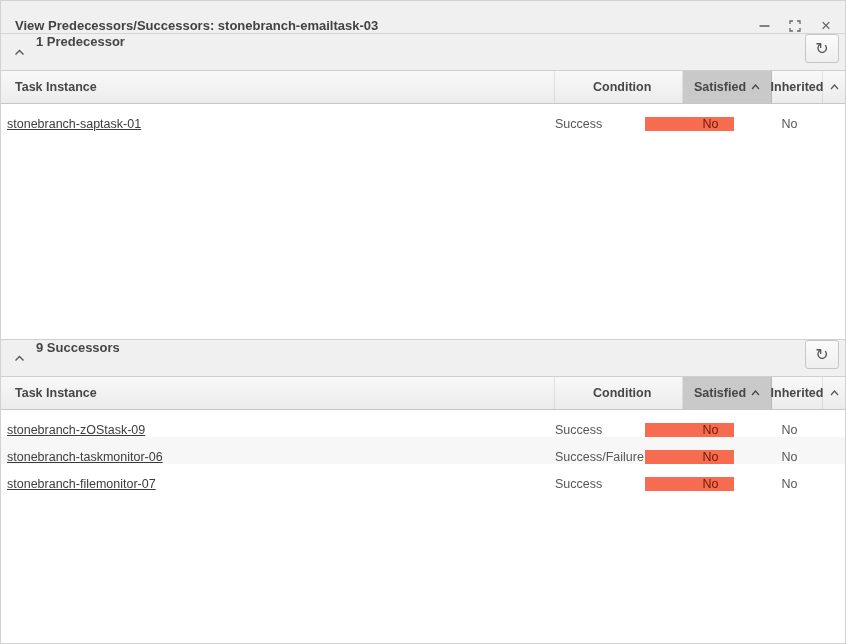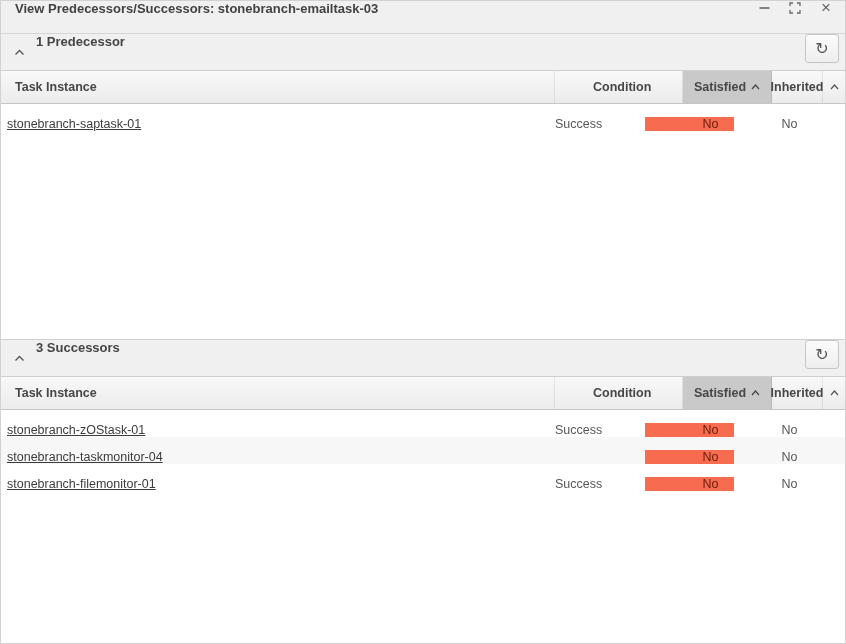--- a/index.html
+++ b/index.html
@@ -12,21 +12,21 @@
     background:#fff;
     display:flex; flex-direction:column;
     overflow:hidden;
   }
 
   
   .titlebar {
     height:33px; flex:0 0 33px;
     background:#f0f0f0;
     border-bottom:1px solid #d6d6d6;
-    display:flex; align-items:flex-start;
+    display:flex; align-items:flex-end;
     padding:0 12px 0 14px;
   }
   .titlebar-title {
     flex:1;
     font-size:13px; font-weight:700; color:#424242;
     white-space:nowrap; overflow:hidden;
   }
   .win-controls { display:flex; align-items:center; gap:17px; }
   .win-btn {
     width:14px; height:14px;
@@ -168,21 +168,21 @@
     </div>
   </section>
 
   <section class="panel successors">
     <div class="panel-header">
       <span class="collapse-chevron">
         <svg width="11" height="7" viewBox="0 0 11 7" fill="none" stroke="#555" stroke-width="1.4">
             <polyline points="1.5,5.5 5.5,1.5 9.5,5.5"></polyline>
           </svg>
       </span>
-      <span class="panel-title">3 Successors</span>
+      <span class="panel-title">9 Successors</span>
       <button class="refresh-btn">
         <span class="refresh-glyph">↻</span>
       </button>
     </div>
     <div class="grid">
       <div class="grid-head">
         <div class="hcell ti">Task Instance</div>
         <div class="hcell cond">Condition</div>
         <div class="hcell sat">
           <span>Satisfied</span>
@@ -193,38 +193,39 @@
         <div class="hcell inh">Inherited</div>
         <div class="hcell corner">
           <svg width="9" height="6" viewBox="0 0 9 6" fill="none" stroke="#555" stroke-width="1.2">
               <polyline points="1,5 4.5,1 8,5"></polyline>
             </svg>
         </div>
       </div>
       <div class="grid-body">
         <div class="row">
           <div class="cell ti">
-              <a class="link">stonebranch-zOStask-01</a>
+              <a class="link">stonebranch-zOStask-09</a>
             </div>
           <div class="cell cond">Success</div>
           <div class="cell sat no">No</div>
           <div class="cell inh">No</div>
           <div class="cell corner"></div>
         </div>
         <div class="row">
           <div class="cell ti">
-              <a class="link">stonebranch-taskmonitor-04</a>
-            </div>
-          <div class="cell sat no">No</div>
-          <div class="cell inh">No</div>
-          <div class="cell corner"></div>
-        </div>
-        <div class="row">
-          <div class="cell ti">
-              <a class="link">stonebranch-filemonitor-01</a>
+              <a class="link">stonebranch-taskmonitor-06</a>
+            </div>
+          <div class="cell cond">Success/Failure</div>
+          <div class="cell sat no">No</div>
+          <div class="cell inh">No</div>
+          <div class="cell corner"></div>
+        </div>
+        <div class="row">
+          <div class="cell ti">
+              <a class="link">stonebranch-filemonitor-07</a>
             </div>
           <div class="cell cond">Success</div>
           <div class="cell sat no">No</div>
           <div class="cell inh">No</div>
           <div class="cell corner"></div>
         </div>
       </div>
     </div>
   </section>
 

